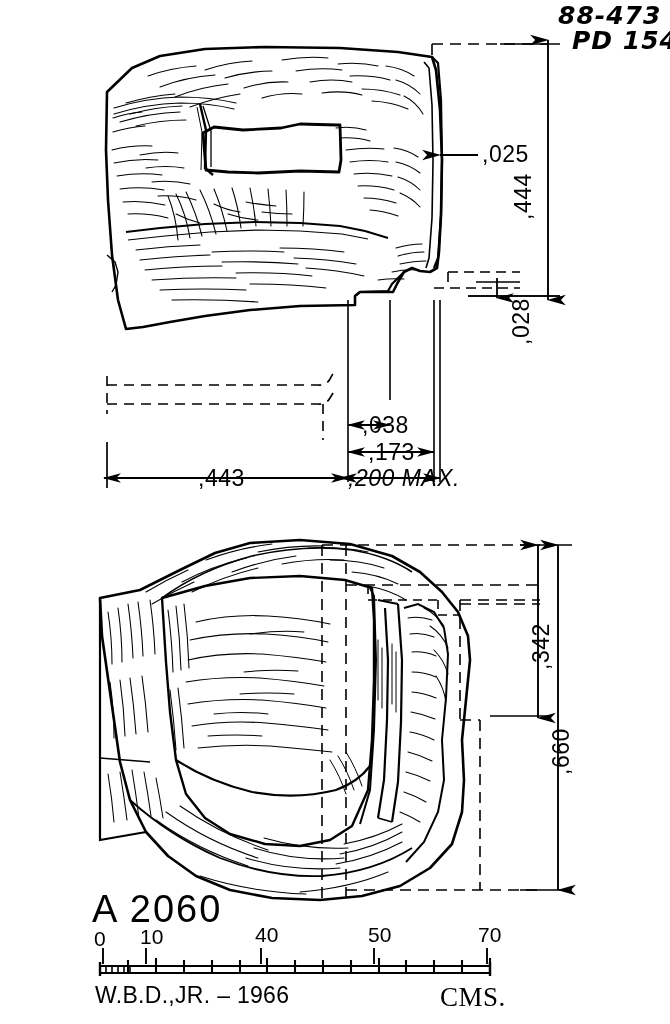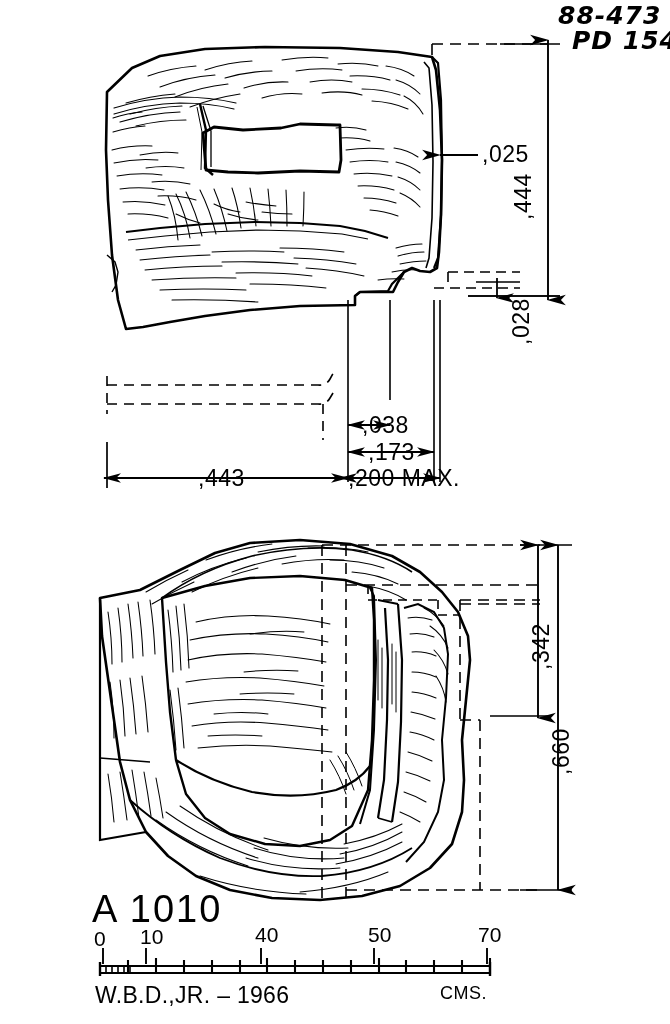--- a/index.html
+++ b/index.html
@@ -62,22 +62,22 @@
   .scale-num {
     font-family: "Liberation Sans", sans-serif;
     font-size: 21px;
   }
   .credit {
     font-family: "Liberation Sans", sans-serif;
     font-size: 23px;
     letter-spacing: 0.3px;
   }
   .units {
-    font-family: Liberation Sans, sans-serif;
-    font-size: 18px;
+    font-family: Liberation Serif, serif;
+    font-size: 27px;
     letter-spacing: 0.5px;
   }
 </style>
 </head>
 <body>
 
 <div id="sheet">
 
   <svg class="drawing" viewBox="0 0 670 1024" xmlns="http://www.w3.org/2000/svg">
 
@@ -466,29 +466,29 @@
   <div class="txt dim-label" style="left:482px; top:143px;">,025</div>
 
   <div class="txt dim-label vert" style="left:512px; top:220px;">,444</div>
 
   <div class="txt dim-label vert" style="left:510px; top:345px;">,028</div>
 
   <div class="txt dim-label" style="left:362px; top:414px;">,038</div>
 
   <div class="txt dim-label" style="left:368px; top:441px;">,173</div>
 
-  <div class="txt dim-label" style="left:348px; top:467px;">,200 MAX.</div>
+  <div class="txt dim-label" style="left:348px; top:467px;font-style:italic;">,200 MAX.</div>
 
   <div class="txt dim-label" style="left:198px; top:467px;">,443</div>
 
   <div class="txt dim-label vert" style="left:530px; top:670px;">,342</div>
 
   <div class="txt dim-label vert" style="left:550px; top:775px;">,660</div>
 
-  <div class="txt catalog" style="left:92px; top:890px;">A 1010</div>
+  <div class="txt catalog" style="left:92px; top:890px;">A 2060</div>
 
   <div class="txt scale-num" style="left:94px; top:928px;">0</div>
   <div class="txt scale-num" style="left:140px; top:926px;text-align:center;">10</div>
   <div class="txt scale-num" style="left:255px; top:924px;">40</div>
   <div class="txt scale-num" style="left:368px; top:924px;">50</div>
   <div class="txt scale-num" style="left:478px; top:924px;">70</div>
 
   <div class="txt credit" style="left:95px; top:984px;">W.B.D.,JR. – 1966</div>
   <div class="txt units" style="left:440px; top:984px;">CMS.</div>
 

